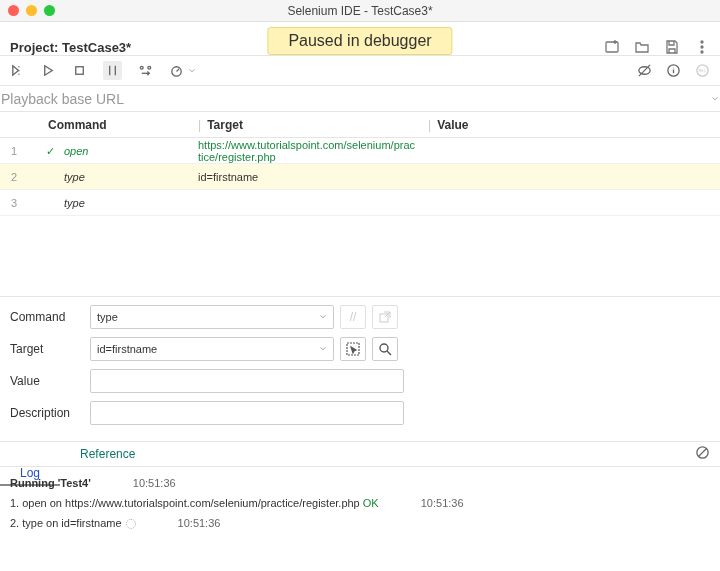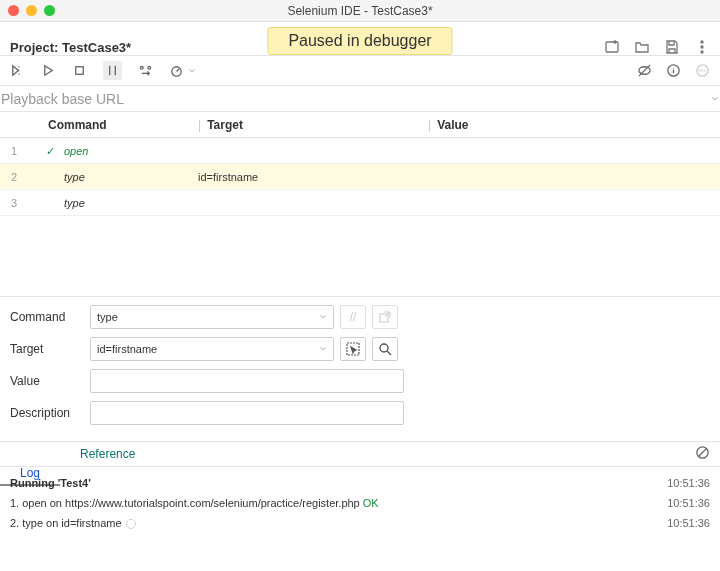--- a/index.html
+++ b/index.html
@@ -51,21 +51,21 @@
 .form-label { width: 80px; font-size: 12px; }
 .form-input { flex: 0 0 244px; height: 24px; border: 1px solid #ccc; border-radius: 2px; padding: 0 6px; font-size: 11px; background: #fff; display: flex; align-items: center; justify-content: space-between; }
 .form-input.wide { flex: 0 0 314px; }
 .btn-sq { width: 26px; height: 24px; border: 1px solid #ccc; border-radius: 2px; margin-left: 6px; display: flex; align-items: center; justify-content: center; color: #888; cursor: pointer; }
 .btn-sq.disabled { color: #ccc; border-color: #e0e0e0; }
 .tabs { display: flex; border-top: 1px solid #e5e5e5; border-bottom: 1px solid #e5e5e5; height: 26px; align-items: center; }
 .tab { padding: 0 20px; font-size: 12px; color: #0f766e; cursor: pointer; height: 100%; display: flex; align-items: center; }
 .tab.active { border-bottom: 2px solid #888; color: #1d4ed8; margin-top: 40px; }
 .tabs-right { margin-left: auto; padding-right: 10px; }
 .log { padding: 6px 10px; font-size: 11px; }
-.log-line { display: flex; justify-content: space-between; padding: 4px 0; }
+.log-line { display: flex; justify-content: flex-start; padding: 4px 0; gap: 42px; }
 .log-text { color: #333; }
 .log-text .ok { color: #1a8a3f; }
 .log-time { color: #666; }
 .bold { font-weight: 600; }
 .spinner { display: inline-block; width: 10px; height: 10px; border: 1.5px dotted #aaa; border-radius: 50%; vertical-align: middle; margin-left: 4px; }
 </style>
 </head>
 <body>
 
 <div class="titlebar">
@@ -158,20 +158,21 @@
       <div class="col-num"></div>
       <div class="col-cmd">Command</div>
       <div class="col-target"><span class="divider">|</span><span>Target</span></div>
       <div class="col-value"><span class="divider">|</span><span>Value</span></div>
     </div>
 
     <div class="table-body">
       <div class="trow ok">
         <div class="col-num">1</div>
         <div class="col-cmd"><span class="checkmark">✓</span><span>open</span></div>
+        <div class="col-target">https://www.tutorialspoint.com/selenium/practice/register.php</div>
         <div class="col-value"></div>
       </div>
       <div class="trow highlight">
         <div class="col-num">2</div>
         <div class="col-cmd"><span>type</span></div>
         <div class="col-target">id=firstname</div>
         <div class="col-value"></div>
       </div>
       <div class="trow">
         <div class="col-num">3</div>

